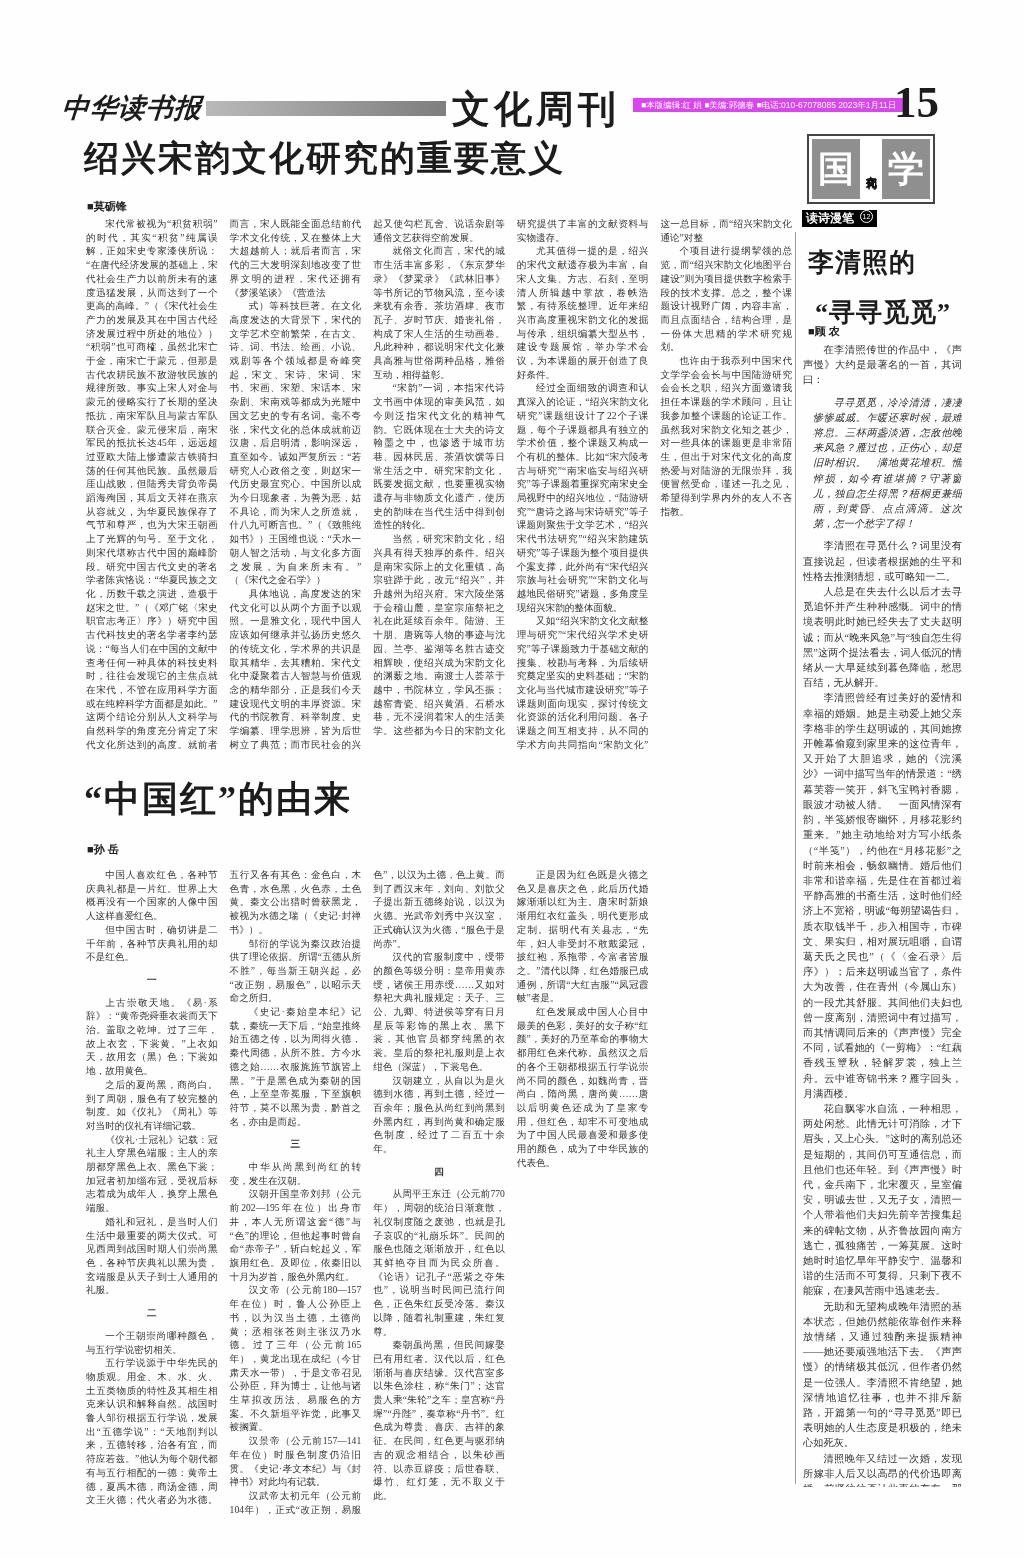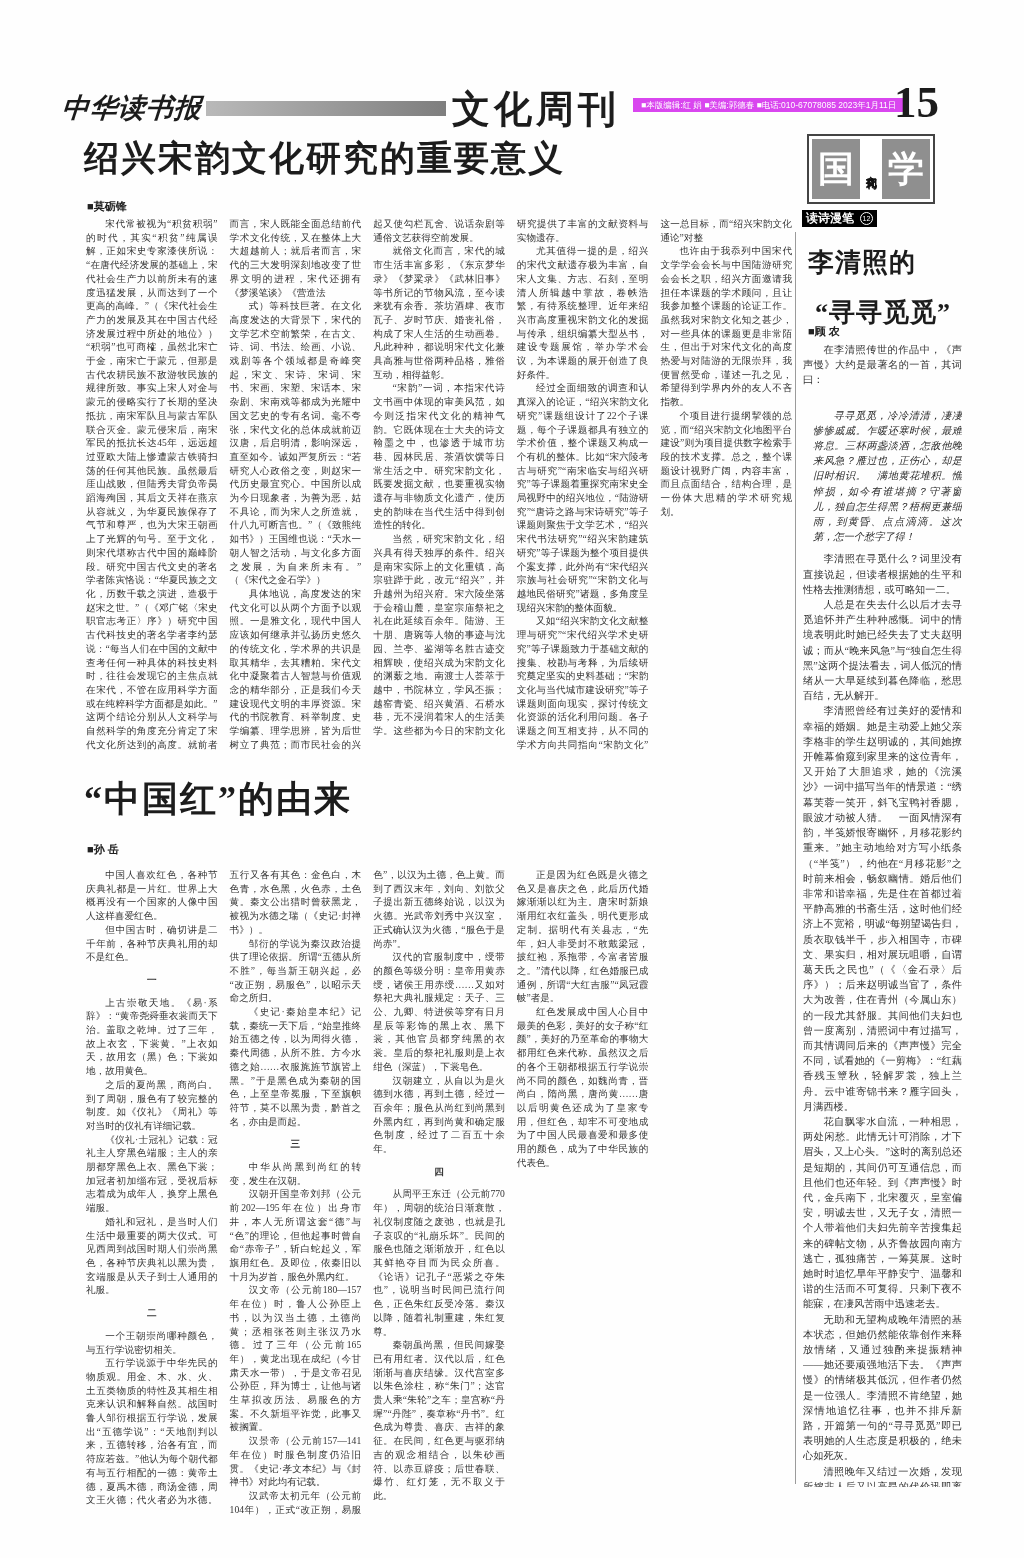--- a/index.html
+++ b/index.html
@@ -17,41 +17,41 @@
             padding:0 8px;white-space:nowrap;overflow:hidden;}
   .page-num{position:absolute;left:894px;top:80px;font-size:45px;font-weight:bold;line-height:1;}
 
   
   .art-title{position:absolute;font-weight:bold;letter-spacing:2px;line-height:1.1;}
   .byline{position:absolute;font-family:"Liberation Sans",sans-serif;font-size:11px;font-weight:bold;color:#222;text-align:center;}
   .body-cols{position:absolute;text-align:justify;color:#333;overflow:hidden;
              column-fill:auto;font-size:9.6px;line-height:13.7px;}
   .body-cols p{margin:0;text-indent:2em;}
   .body-cols p.mark{text-indent:0;text-align:center;font-weight:bold;margin:9px 0;}
-  .body-cols p.poem, .essay-body p.poem{text-indent:2em;margin:20px 0 7px 10px;font-style:italic;color:#2a2a2a;}
+  .body-cols p.poem, .essay-body p.poem{text-indent:2em;margin:7px 0 7px 10px;font-style:italic;color:#2a2a2a;}
 
   #a1-title{left:84px;top:140px;font-size:35px;}
   #a1-byline{left:87px;top:199px;}
   #a1-body{left:86px;top:217px;width:706px;height:548px;column-count:5;column-gap:12px;}
 
   #a2-title{left:84px;top:780px;font-size:36px;}
   #a2-byline{left:87px;top:842px;}
   #a2-body{left:86px;top:868px;width:706px;height:650px;column-count:5;column-gap:12px;}
 
   
   .v-rule{position:absolute;left:795px;top:232px;width:1px;height:1252px;background:#9b9b9b;}
   .logo-box{position:absolute;left:807px;top:134px;width:128px;height:70px;border:2px solid #444;
             background:#fff;display:flex;align-items:stretch;padding:3px;box-sizing:border-box;gap:2px;}
   .logo-sq{flex:1;background:#8f8f8f;color:#fff;display:flex;align-items:center;justify-content:center;
            font-size:36px;font-weight:bold;line-height:1;}
   .logo-mid{width:18px;display:flex;align-items:center;justify-content:center;}
   .logo-vtext{writing-mode:vertical-rl;text-orientation:upright;font-size:11px;font-weight:bold;
               letter-spacing:1px;color:#111;}
   .badge{position:absolute;left:802px;top:210px;background:#000;color:#fff;font-weight:bold;
-         font-size:12px;line-height:17px;padding:0 4px;display:flex;align-items:center;gap:6px;
+         font-size:12px;line-height:17px;padding:0 4px;display:flex;gap:6px;
          font-family:"Liberation Sans",sans-serif;}
   .badge .num{width:11px;height:11px;border:1px solid #fff;border-radius:50%;font-size:7px;
               display:inline-flex;align-items:center;justify-content:center;font-weight:normal;}
   .essay-title{position:absolute;left:808px;font-size:26px;font-weight:bold;letter-spacing:1px;line-height:1;}
   #essay-t1{top:250px;} #essay-t2{top:288px;left:803px;}
   #essay-byline{left:808px;top:324px;}
   .essay-body{position:absolute;left:803px;top:342px;width:159px;height:1145px;overflow:hidden;
               text-align:justify;font-size:10.2px;line-height:15.2px;color:#333;}
   .essay-body p{margin:0;text-indent:2em;}
 </style>
@@ -71,22 +71,22 @@
   <div class="body-cols" id="a1-body">
       <p class="indent">宋代常被视为“积贫积弱”的时代，其实“积贫”纯属误解，正如宋史专家漆侠所说：“在唐代经济发展的基础上，宋代社会生产力以前所未有的速度迅猛发展，从而达到了一个更高的高峰。”（《宋代社会生产力的发展及其在中国古代经济发展过程中所处的地位》）“积弱”也可商榷，虽然北宋亡于金，南宋亡于蒙元，但那是古代农耕民族不敌游牧民族的规律所致。事实上宋人对金与蒙元的侵略实行了长期的坚决抵抗，南宋军队且与蒙古军队联合灭金。蒙元侵宋后，南宋军民的抵抗长达45年，远远超过亚欧大陆上惨遭蒙古铁骑扫荡的任何其他民族。虽然最后厓山战败，但陆秀夫背负帝昺蹈海殉国，其后文天祥在燕京从容就义，为华夏民族保存了气节和尊严，也为大宋王朝画上了光辉的句号。至于文化，则宋代堪称古代中国的巅峰阶段。研究中国古代文史的著名学者陈寅恪说：“华夏民族之文化，历数千载之演进，造极于赵宋之世。”（《邓广铭〈宋史职官志考正〉序》）研究中国古代科技史的著名学者李约瑟说：“每当人们在中国的文献中查考任何一种具体的科技史料时，往往会发现它的主焦点就在宋代，不管在应用科学方面或在纯粹科学方面都是如此。”这两个结论分别从人文科学与自然科学的角度充分肯定了宋代文化所达到的高度。就前者而言，宋人既能全面总结前代学术文化传统，又在整体上大大超越前人；就后者而言，宋代的三大发明深刻地改变了世界文明的进程，宋代还拥有《梦溪笔谈》《营造法</p>
       <p class="indent">式）等科技巨著。在文化高度发达的大背景下，宋代的文学艺术空前繁荣，在古文、诗、词、书法、绘画、小说、戏剧等各个领域都是奇峰突起，宋文、宋诗、宋词、宋书、宋画、宋塑、宋话本、宋杂剧、宋南戏等都成为光耀中国文艺史的专有名词。毫不夸张，宋代文化的总体成就前迈汉唐，后启明清，影响深远，直至如今。诚如严复所云：“若研究人心政俗之变，则赵宋一代历史最宜究心。中国所以成为今日现象者，为善为恶，姑不具论，而为宋人之所造就，什八九可断言也。”（《致熊纯如书》）王国维也说：“天水一朝人智之活动，与文化多方面之发展，为自来所未有。”（《宋代之金石学》）</p>
       <p class="indent">具体地说，高度发达的宋代文化可以从两个方面予以观照。一是雅文化，现代中国人应该如何继承并弘扬历史悠久的传统文化，学术界的共识是取其精华，去其糟粕。宋代文化中凝聚着古人智慧与价值观念的精华部分，正是我们今天建设现代文明的丰厚资源。宋代的书院教育、科举制度、史学编纂、理学思辨，皆为后世树立了典范；而市民社会的兴起又使勾栏瓦舍、说话杂剧等通俗文艺获得空前发展。</p>
       <p class="indent">就俗文化而言，宋代的城市生活丰富多彩，《东京梦华录》《梦粱录》《武林旧事》等书所记的节物风流，至今读来犹有余香。茶坊酒肆、夜市瓦子、岁时节庆、婚丧礼俗，构成了宋人生活的生动画卷。凡此种种，都说明宋代文化兼具高雅与世俗两种品格，雅俗互动，相得益彰。</p>
       <p class="indent">“宋韵”一词，本指宋代诗文书画中体现的审美风范，如今则泛指宋代文化的精神气韵。它既体现在士大夫的诗文翰墨之中，也渗透于城市坊巷、园林民居、茶酒饮馔等日常生活之中。研究宋韵文化，既要发掘文献，也要重视实物遗存与非物质文化遗产，使历史的韵味在当代生活中得到创造性的转化。</p>
       <p class="indent">当然，研究宋韵文化，绍兴具有得天独厚的条件。绍兴是南宋实际上的文化重镇，高宗驻跸于此，改元“绍兴”，并升越州为绍兴府。宋六陵坐落于会稽山麓，皇室宗庙祭祀之礼在此延续百余年。陆游、王十朋、唐琬等人物的事迹与沈园、兰亭、鉴湖等名胜古迹交相辉映，使绍兴成为宋韵文化的渊薮之地。南渡士人荟萃于越中，书院林立，学风丕振；越窑青瓷、绍兴黄酒、石桥水巷，无不浸润着宋人的生活美学。这些都为今日的宋韵文化研究提供了丰富的文献资料与实物遗存。</p>
       <p class="indent">尤其值得一提的是，绍兴的宋代文献遗存极为丰富，自宋人文集、方志、石刻，至明清人所辑越中掌故，卷帙浩繁，有待系统整理。近年来绍兴市高度重视宋韵文化的发掘与传承，组织编纂大型丛书，建设专题展馆，举办学术会议，为本课题的展开创造了良好条件。</p>
       <p class="indent">经过全面细致的调查和认真深入的论证，“绍兴宋韵文化研究”课题组设计了22个子课题，每个子课题都具有独立的学术价值，整个课题又构成一个有机的整体。比如“宋六陵考古与研究”“南宋临安与绍兴研究”等子课题着重探究南宋史全局视野中的绍兴地位，“陆游研究”“唐诗之路与宋诗研究”等子课题则聚焦于文学艺术，“绍兴宋代书法研究”“绍兴宋韵建筑研究”等子课题为整个项目提供个案支撑，此外尚有“宋代绍兴宗族与社会研究”“宋韵文化与越地民俗研究”诸题，多角度呈现绍兴宋韵的整体面貌。</p>
       <p class="indent">又如“绍兴宋韵文化文献整理与研究”“宋代绍兴学术史研究”等子课题致力于基础文献的搜集、校勘与考释，为后续研究奠定坚实的史料基础；“宋韵文化与当代城市建设研究”等子课题则面向现实，探讨传统文化资源的活化利用问题。各子课题之间互相支持，从不同的学术方向共同指向“宋韵文化”这一总目标，而“绍兴宋韵文化通论”对整</p>
+      <p class="indent">个项目进行提纲挈领的总览，而“绍兴宋韵文化地图平台建设”则为项目提供数字检索手段的技术支撑。总之，整个课题设计视野广阔，内容丰富，而且点面结合，结构合理，是一份体大思精的学术研究规划。</p>
       <p class="indent">也许由于我忝列中国宋代文学学会会长与中国陆游研究会会长之职，绍兴方面邀请我担任本课题的学术顾问，且让我参加整个课题的论证工作。虽然我对宋韵文化知之甚少，对一些具体的课题更是非常陌生，但出于对宋代文化的高度热爱与对陆游的无限崇拜，我便冒然受命，谨述一孔之见，希望得到学界内外的友人不吝指教。</p>
-      <p class="indent">个项目进行提纲挈领的总览，而“绍兴宋韵文化地图平台建设”则为项目提供数字检索手段的技术支撑。总之，整个课题设计视野广阔，内容丰富，而且点面结合，结构合理，是一份体大思精的学术研究规划。</p>
     </div>
 
   <h1 class="art-title" id="a2-title" style="margin:0;">“中国红”的由来</h1>
   <div class="byline" id="a2-byline">■孙 岳</div>
   <div class="body-cols" id="a2-body">
       <p class="indent">中国人喜欢红色，各种节庆典礼都是一片红。世界上大概再没有一个国家的人像中国人这样喜爱红色。</p>
       <p class="indent">但中国古时，确切讲是二千年前，各种节庆典礼用的却不是红色。</p>
       <p class="mark">一</p>
       <p class="indent">上古崇敬天地。《易·系辞》：“黄帝尧舜垂衣裳而天下治。盖取之乾坤。过了三年，故上衣玄，下裳黄。”上衣如天，故用玄（黑）色；下裳如地，故用黄色。</p>
       <p class="indent">之后的夏尚黑，商尚白。到了周朝，服色有了较完整的制度。如《仪礼》《周礼》等对当时的仪礼有详细记载。</p>

